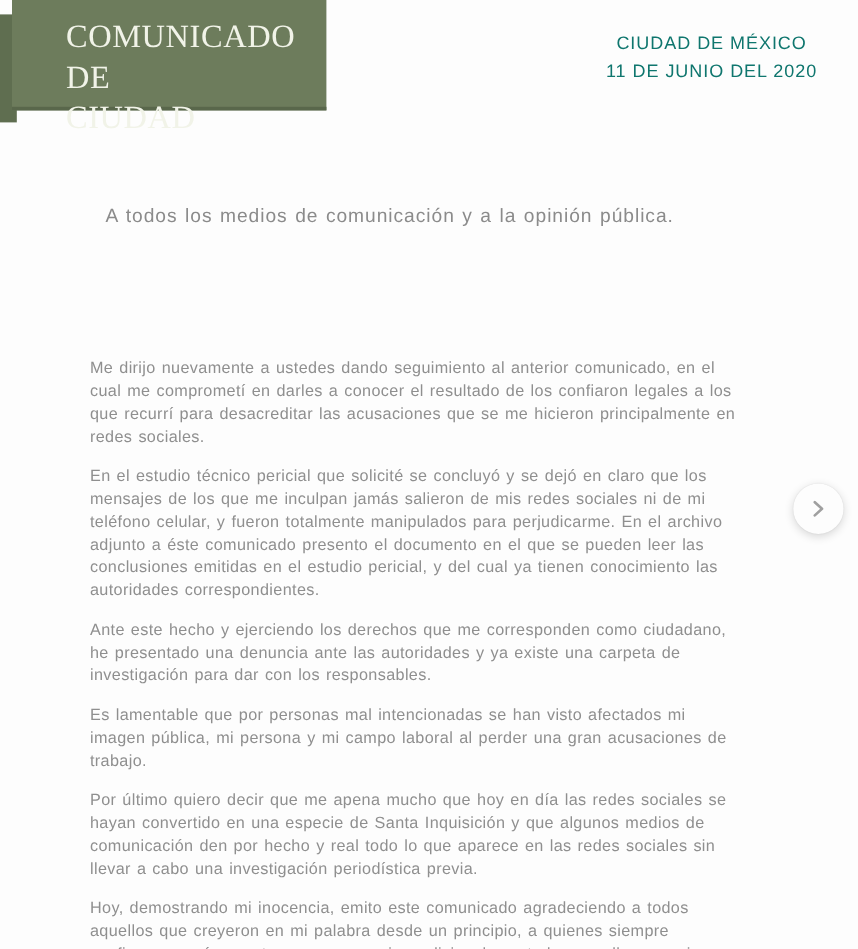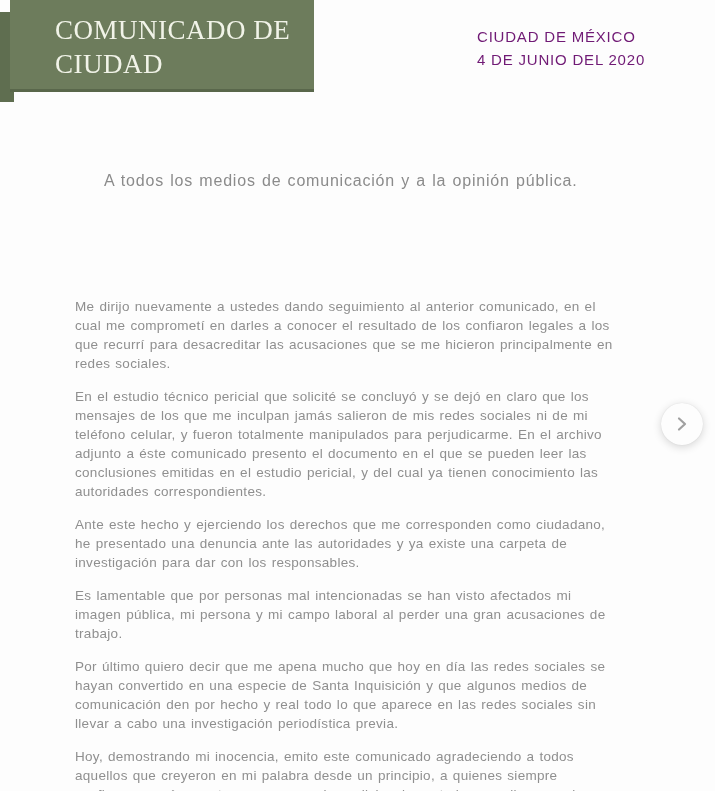--- a/index.html
+++ b/index.html
@@ -17,54 +17,54 @@
   
   .banner-back {
     position: absolute;
     left: 0; top: 12px;
     width: 14px; height: 90px;
     background: #5f6e50;
   }
   .banner {
     position: absolute;
     left: 10px; top: 0;
-    width: 304px; height: 92px;
+    width: 262px; height: 92px;
     background: #6d7c5c;
     border-bottom: 3px solid #59674b;
     padding: 13px 10px 0 45px;
   }
   .banner-title {
     font-family: "Liberation Serif", serif;
     font-size: 27px;
     line-height: 34px;
     letter-spacing: 0.5px;
     color: #f1f3e8;
   }
   .banner-title span { display: block; }
 
   .dateline {
     position: absolute;
-    left: 477px; top: 25px;
+    left: 492px; top: 25px;
     width: 202px;
-    color: #701a75;
+    text-align: center;
+    color: #0f766e;
     font-size: 15px;
     line-height: 23px;
     letter-spacing: 0.8px;
   }
 
   
   .salutation {
     position: absolute;
     left: 88px; top: 172px;
     width: 560px;
     color: #8b8b8b;
     font-size: 16px;
     letter-spacing: 0.8px;
     word-spacing: 1px;
-    margin-left: 16px;
   }
 
   .letter-body {
     position: absolute;
     left: 75px; top: 297px;
     width: 541px;
     color: #8f8f8f;
     font-size: 13.5px;
     line-height: 19px;
     letter-spacing: 0.3px;
@@ -97,21 +97,21 @@
   <div class="banner-back"></div>
   <div class="banner">
     <div class="banner-title">
       <span>COMUNICADO DE</span>
       <span>CIUDAD</span>
     </div>
   </div>
 
   <div class="dateline">
     <div>CIUDAD DE MÉXICO</div>
-    <div>4 DE JUNIO DEL 2020</div>
+    <div>11 DE JUNIO DEL 2020</div>
   </div>
 
   <div class="salutation">A todos los medios de comunicación y a la opinión pública.</div>
 
   <div class="letter-body">
     <p>Me dirijo nuevamente a ustedes dando seguimiento al anterior comunicado, en el cual me comprometí en darles a conocer el resultado de los confiaron legales a los que recurrí para desacreditar las acusaciones que se me hicieron principalmente en redes sociales.</p>
     <p>En el estudio técnico pericial que solicité se concluyó y se dejó en claro que los mensajes de los que me inculpan jamás salieron de mis redes sociales ni de mi teléfono celular, y fueron totalmente manipulados para perjudicarme. En el archivo adjunto a éste comunicado presento el documento en el que se pueden leer las conclusiones emitidas en el estudio pericial, y del cual ya tienen conocimiento las autoridades correspondientes.</p>
     <p>Ante este hecho y ejerciendo los derechos que me corresponden como ciudadano, he presentado una denuncia ante las autoridades y ya existe una carpeta de investigación para dar con los responsables.</p>
     <p>Es lamentable que por personas mal intencionadas se han visto afectados mi imagen pública, mi persona y mi campo laboral al perder una gran acusaciones de trabajo.</p>
     <p>Por último quiero decir que me apena mucho que hoy en día las redes sociales se hayan convertido en una especie de Santa Inquisición y que algunos medios de comunicación den por hecho y real todo lo que aparece en las redes sociales sin llevar a cabo una investigación periodística previa.</p>

